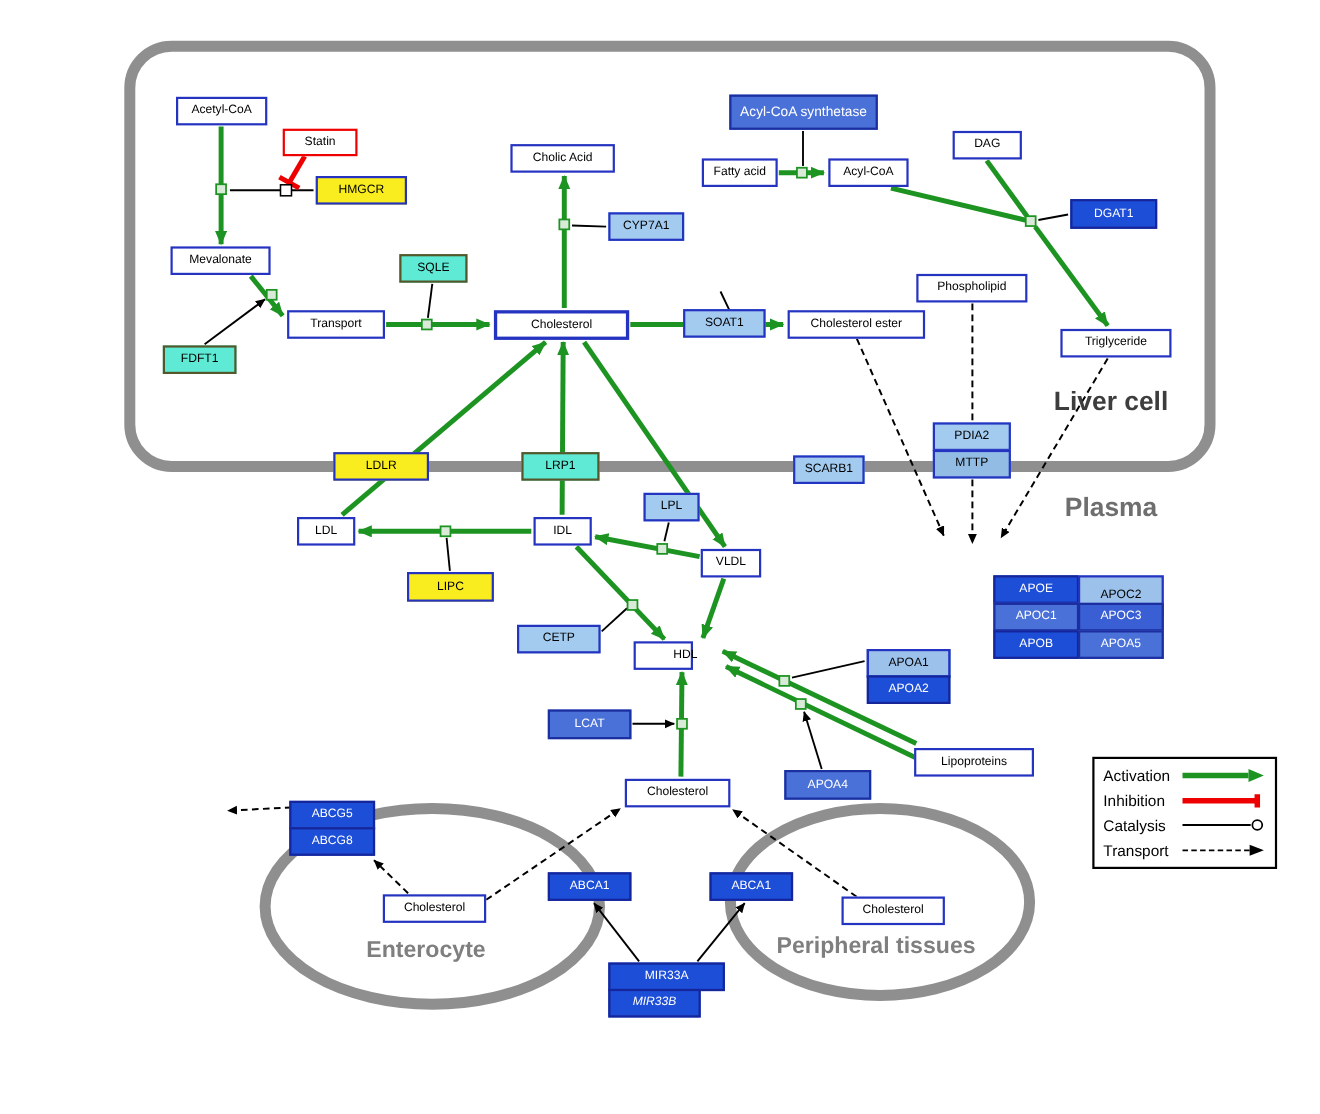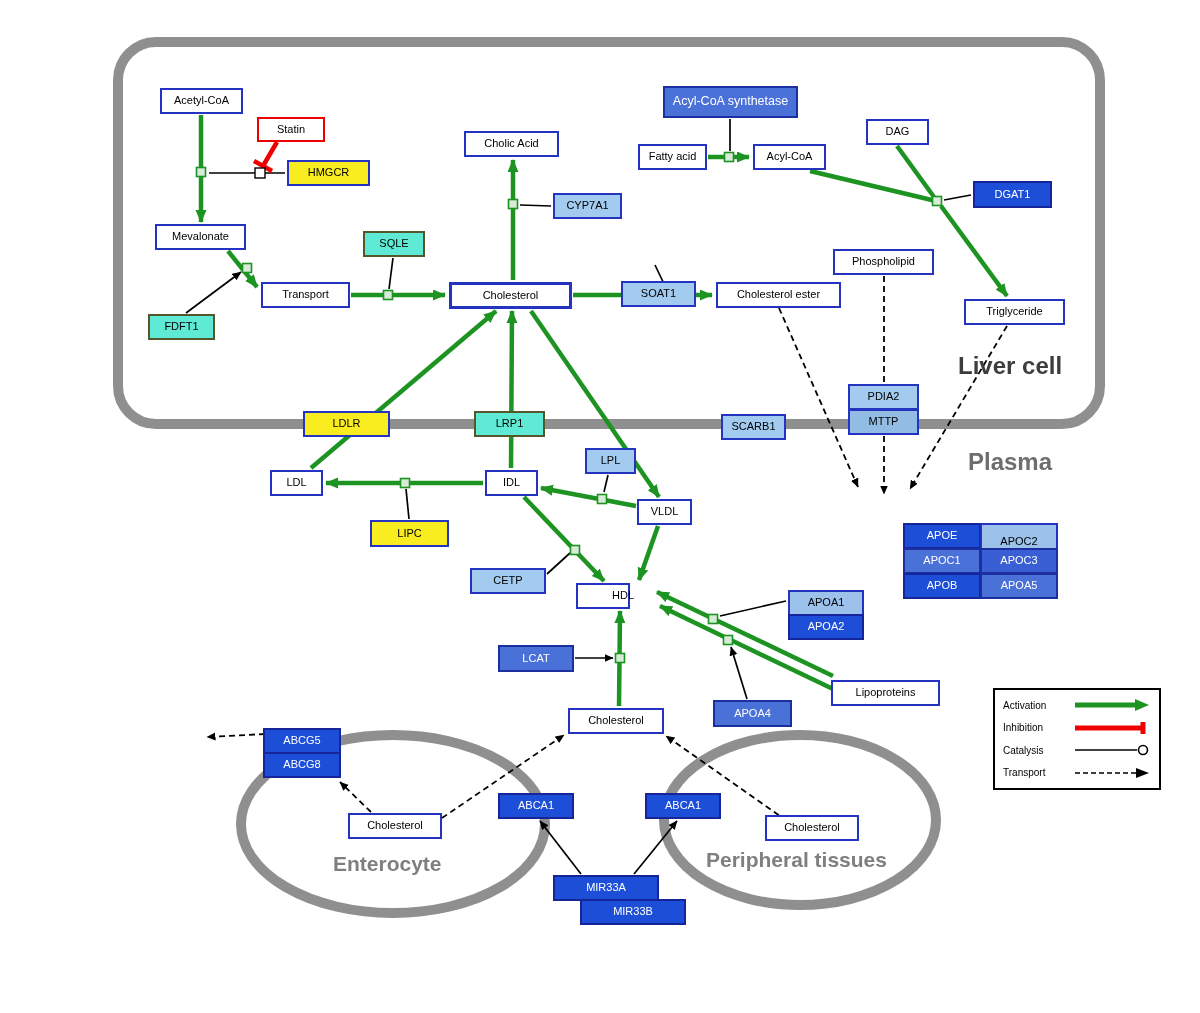--- a/index.html
+++ b/index.html
@@ -19,21 +19,21 @@
   .node.midblue{background:#4a71d8;color:#fff;border-color:#1b2fa0;}
   .node.midblue2{background:#3a5fd4;color:#fff;border-color:#1b2fa0;text-align:center;}
   .node.darkblue{background:#1d4ed8;color:#fff;border-color:#16269a;text-align:right;}
   .node.small{font-size:12.5px;}
   .region-label{position:absolute;font-weight:bold;color:#6e6e6e;}
   #legend{position:absolute;left:993px;top:688px;width:168px;height:102px;
           background:#fff;border:2px solid #000;box-sizing:border-box;
           display:flex;flex-direction:column;justify-content:space-around;
           padding:4px 8px;}
   .legend-row{display:flex;align-items:center;}
-  .legend-row span{flex:1;font-size:10px;color:#000;}
+  .legend-row span{flex:1;font-size:14px;color:#000;}
 </style>
 </head>
 <body>
 
 <div id="canvas">
 
   <svg id="edges" width="1200" height="1013">
     <defs>
       <marker id="ag" markerUnits="userSpaceOnUse" markerWidth="15" markerHeight="12" refX="12" refY="5.5" orient="auto">
         <path d="M0,0 L13,5.5 L0,11 Z" fill="#1d9422"></path>
@@ -169,21 +169,21 @@
   <div class="node" style="left:831px;top:680px;width:109px;height:26px;">Lipoproteins</div>
   <div class="node" style="left:568px;top:708px;width:96px;height:26px;">Cholesterol</div>
 
   <div class="node darkblue" style="left:263px;top:728px;width:78px;height:26px;">ABCG5</div>
   <div class="node darkblue" style="left:263px;top:752px;width:78px;height:26px;">ABCG8</div>
   <div class="node" style="left:348px;top:813px;width:94px;height:26px;">Cholesterol</div>
   <div class="node darkblue" style="left:498px;top:793px;width:76px;height:26px;">ABCA1</div>
   <div class="node darkblue" style="left:645px;top:793px;width:76px;height:26px;">ABCA1</div>
   <div class="node" style="left:765px;top:815px;width:94px;height:26px;">Cholesterol</div>
   <div class="node darkblue" style="left:553px;top:875px;width:106px;height:26px;">MIR33A</div>
-  <div class="node darkblue" style="left:580px;top:899px;width:106px;height:26px;">MIR33B</div>
+  <div class="node darkblue" style="left:553px;top:899px;width:84px;height:26px;font-style:italic;">MIR33B</div>
 
   <div class="region-label" style="left:958px;top:352px;font-size:24px;color:#3d3d3d;">Liver cell</div>
   <div class="region-label" style="left:968px;top:448px;font-size:24px;">Plasma</div>
   <div class="region-label" style="left:333px;top:852px;font-size:21px;color:#7f7f7f;">Enterocyte</div>
   <div class="region-label" style="left:706px;top:848px;font-size:21px;color:#7f7f7f;">Peripheral tissues</div>
 
   <div id="legend">
     <div class="legend-row">
       <span>Activation</span>
       <svg width="78" height="14">

